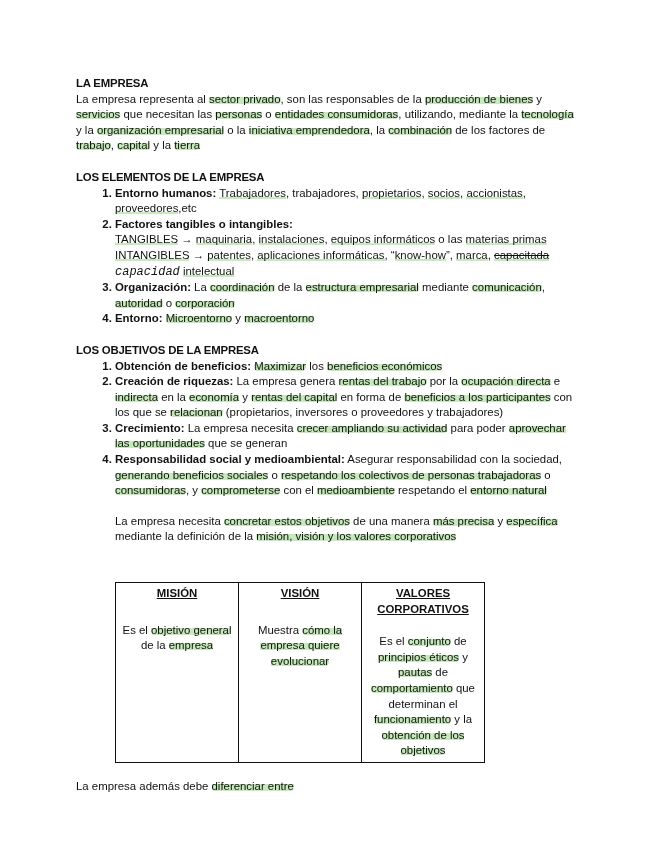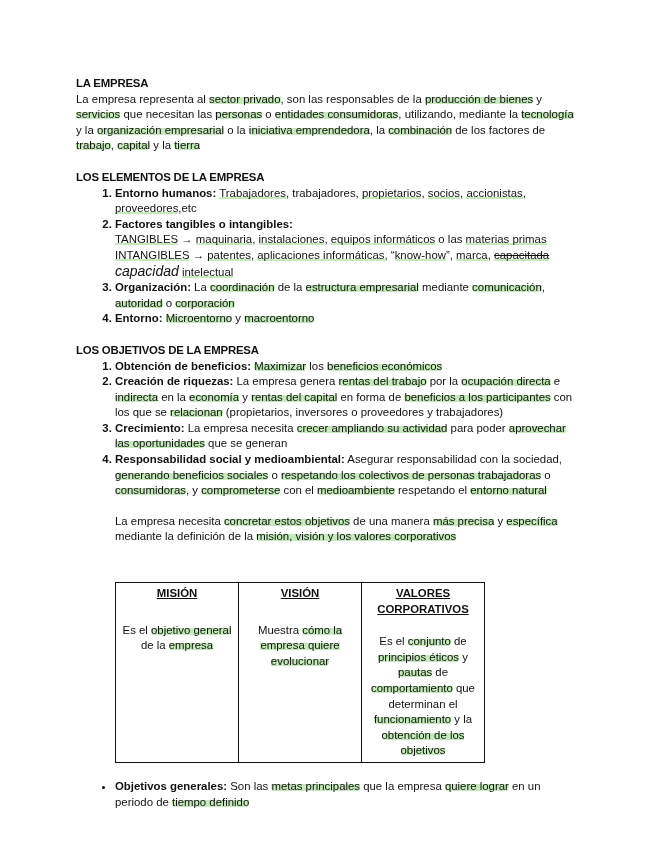--- a/index.html
+++ b/index.html
@@ -9,21 +9,21 @@
   .h { font-weight: bold; letter-spacing: -0.2px; }
   .sec { margin-bottom: 16px; }
   .hl { background: linear-gradient(to bottom, transparent 35%, #c6eabb 35%, #c6eabb 92%, transparent 92%); border-radius: 5px; }
   .ul { background: linear-gradient(to bottom, transparent 85%, #c6eabb 85%); }
   ol { margin: 0; padding-left: 39px; }
   ol li { padding-left: 0; }
   ol li::marker { font-weight: bold; }
   ul.b { margin: 0; padding-left: 39px; list-style: disc; }
   .para { padding-left: 39px; margin-top: 15px; }
   .strike { text-decoration: line-through; }
-  .hand { font-family: Liberation Sans, sans-serif; font-size: 14px; font-style: italic; }
+  .hand { font-family: Liberation Mono, monospace; font-size: 12px; font-style: italic; }
   table.mvv { border-collapse: collapse; margin: 37px 0 0 39px; width: 370px; }
   table.mvv td { border: 1.5px solid #111; width: 33%; vertical-align: top; text-align: center;
                  padding: 3px 4px 3px 4px; height: 106px; }
   .cell-title { font-weight: bold; text-decoration: underline; }
   .cell-body { margin-top: 21px; }
   .cell-body.v3 { margin-top: 17px; }
   .tail { margin-top: 16px; }
 </style>
 </head>
 <body>
@@ -72,18 +72,16 @@
         <td>
           <div class="cell-title">VALORES CORPORATIVOS</div>
           <div class="cell-body v3"><span>Es el </span><span class="hl">conjunto</span><span> de </span><span class="hl">principios éticos</span><span> y </span><span class="hl">pautas</span><span> de </span><span class="hl">comportamiento</span><span> que determinan el </span><span class="hl">funcionamiento</span><span> y la </span><span class="hl">obtención de los objetivos</span></div>
         </td>
       </tr>
     </tbody>
       </table>
   </div>
 
   <div class="tail">
-    <ul class="b">
-      <li><b>Objetivos generales:</b><span><span> Son las </span><span class="hl">metas principales</span><span> que la empresa </span><span class="hl">quiere lograr</span><span> en un periodo de </span><span class="hl">tiempo definido</span></span></li>
-    </ul>
+    <div><span>La empresa además debe </span><span class="hl">diferenciar entre</span></div>
   </div>
 
 </div>
 
 </body></html>

